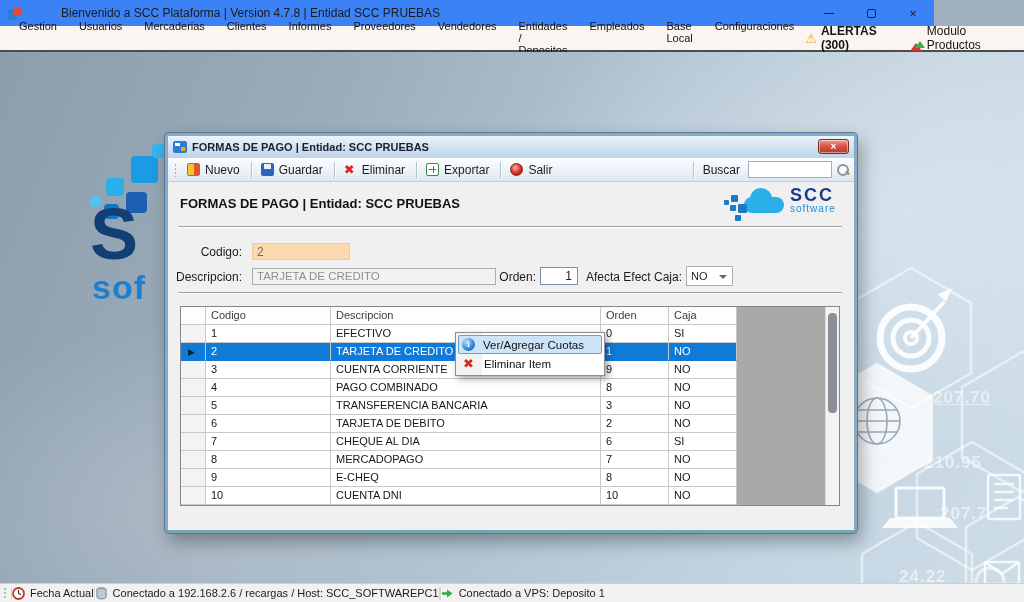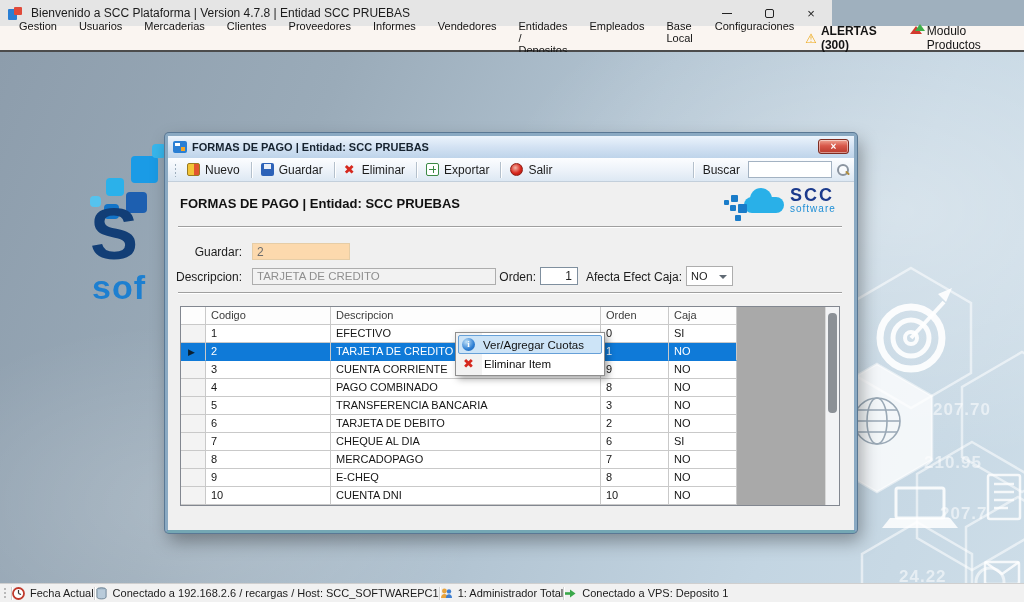--- a/index.html
+++ b/index.html
@@ -1,40 +1,40 @@
 <!DOCTYPE html>
 <html><head>
 <meta charset="utf-8">
 <style>
   * { margin:0; padding:0; box-sizing:border-box; }
   html,body { width:1024px; height:602px; overflow:hidden; }
   body { font-family:"Liberation Sans","DejaVu Sans",sans-serif; }
   #page { position:relative; width:1024px; height:602px; background:#9fb0be; overflow:hidden; }
 
   
-  .titlebar { position:absolute; left:0; top:0; width:832px; height:26px; background:#e5e5e5;
-              display:flex; align-items:center; padding-left:8px; }
+  .titlebar { position:absolute; left:0; top:0; width:934px; height:26px; background:#3b82f6;
+              display:flex; align-items:center; padding-left:8px;gap:30px; }
   .app-ico { width:15px; height:13px; position:relative; margin-right:8px; }
   .app-ico .a1{position:absolute;left:0;top:2px;width:9px;height:11px;background:#2a7fd4;border-radius:1px;}
   .app-ico .a2{position:absolute;left:6px;top:0;width:8px;height:8px;background:#e04a3a;border-radius:1px;}
   .title-text { font-size:12px; color:#1b1b1b; }
   .win-btns { margin-left:auto; display:flex; height:26px; }
   .win-btn { width:42px; height:26px; display:flex; align-items:center; justify-content:center; color:#222; font-size:12px; }
   .glyph-min { width:10px; height:1px; background:#222; display:inline-block; }
   .glyph-max { width:9px; height:9px; border:1px solid #222; border-radius:2px; display:inline-block; }
   .glyph-close { font-size:13px; line-height:1; }
 
   
   .menubar { position:absolute; left:0; top:26px; width:1024px; height:26px; background:#faf5f1;
              border-bottom:2px solid #4c4c4c; display:flex; align-items:center; padding:0 8px; }
   .menu-item { font-size:11px; color:#141414; padding:0 11px; cursor:default; }
   .menubar-right { margin-left:auto; display:flex; align-items:center; gap:14px; padding-right:4px; }
   .alerts { display:flex; align-items:center; gap:4px; font-size:12px; color:#141414; font-weight:600;}
   .warn-tri { color:#eda713; font-size:13px; line-height:1; }
-  .module { display:flex; align-items:flex-start; gap:5px; font-size:12px; color:#141414; }
+  .module { display:flex; align-items:flex-end; gap:5px; font-size:12px; color:#141414; }
   .mod-ico { width:13px; height:11px; position:relative; }
   .mod-ico i{position:absolute; display:block;}
   .mod-ico .m1{left:0;top:2px;border-left:6px solid transparent;border-right:6px solid transparent;border-bottom:8px solid #d23b2f;}
   .mod-ico .m2{left:5px;top:0;border-left:5px solid transparent;border-right:5px solid transparent;border-bottom:7px solid #3fae49;}
 
   
   .desktop { position:absolute; left:0; top:52px; width:1024px; height:531px;
      background:
        radial-gradient(680px 420px at 88% 30%, rgba(255,255,255,.34), rgba(255,255,255,0) 60%),
        radial-gradient(500px 300px at 18% 85%, rgba(255,255,255,.18), rgba(255,255,255,0) 60%),
@@ -174,22 +174,22 @@
         </div>
     </div>
   </div>
 
   <div class="menubar">
     <div id="menu-items" style="display:flex;">
         <span class="menu-item">Gestion</span>
         <span class="menu-item">Usuarios</span>
         <span class="menu-item">Mercaderias</span>
         <span class="menu-item">Clientes</span>
+        <span class="menu-item">Informes</span>
         <span class="menu-item">Proveedores</span>
-        <span class="menu-item">Informes</span>
         <span class="menu-item">Vendedores</span>
         <span class="menu-item">Entidades / Depositos</span>
         <span class="menu-item">Empleados</span>
         <span class="menu-item">Base Local</span>
         <span class="menu-item">Configuraciones</span>
       </div>
     <div class="menubar-right">
       <div class="alerts">
         <span class="warn-tri">⚠</span>
         <span>ALERTAS (300)</span>
@@ -240,21 +240,21 @@
         <line x1="994" y1="448" x2="1014" y2="448"></line>
         <line x1="994" y1="456" x2="1008" y2="456"></line>
       </g>
       <g stroke="rgba(255,255,255,0.8)" stroke-width="2.5" fill="none">
         <rect x="985" y="510" width="34" height="22" rx="2"></rect>
         <path d="M985 510 l17 12 17 -12"></path>
       </g>
       <circle cx="990" cy="530" r="14" stroke="rgba(255,255,255,0.6)" stroke-width="3" fill="none"></circle>
     </svg>
     <div id="bg-numbers">
-        <span class="bg-num" style="left: 933px; top: 348px;">207.70</span>
+        <span class="bg-num" style="left: 933px; top: 336px; text-decoration: underline;">207.70</span>
         <span class="bg-num" style="left: 924px; top: 401px;">210.95</span>
         <span class="bg-num" style="left: 899px; top: 515px;">24.22</span>
         <span class="bg-num" style="left: 940px; top: 452px;">207.7</span>
       </div>
 
     <div class="desk-logo">
       <span class="dsq" style="left:131px;top:104px;width:27px;height:27px;background:#1a9be6;"></span>
       <span class="dsq" style="left:106px;top:126px;width:18px;height:18px;background:#2bb1ea;"></span>
       <span class="dsq" style="left:90px;top:144px;width:11px;height:11px;background:#55c3ee;"></span>
       <span class="dsq" style="left:104px;top:152px;width:15px;height:15px;background:#1274c8;"></span>
@@ -325,21 +325,21 @@
         <span class="lsq" style="left:16px;top:20px;width:9px;height:9px;"></span>
         <span class="lsq" style="left:13px;top:31px;width:6px;height:6px;"></span>
         <div class="logo-text">
           <div class="logo-scc">SCC</div>
           <div class="logo-sub">software</div>
         </div>
       </div>
 
       <div class="rule rule1"></div>
 
-      <span class="flabel" style="left:18px;top:63px;width:56px;">Guardar:</span>
+      <span class="flabel" style="left:18px;top:63px;width:56px;">Codigo:</span>
       <div class="codigo-input">2</div>
 
       <span class="flabel" style="left:6px;top:88px;width:68px;">Descripcion:</span>
       <div class="desc-input">TARJETA DE CREDITO</div>
 
       <span class="flabel" style="left:330px;top:88px;width:38px;">Orden:</span>
       <div class="orden-input">1</div>
 
       <span class="flabel" style="left:414px;top:88px;width:100px;">Afecta Efect Caja:</span>
       <div class="afecta-select">
@@ -462,29 +462,20 @@
     </div>
     <span class="sb-sep"></span>
     <div class="sb-item">
       <svg class="sb-ico" viewBox="0 0 13 13">
         <ellipse cx="6.5" cy="2.6" rx="4.6" ry="1.9" fill="#9fb4c6" stroke="#5c7385" stroke-width="0.8"></ellipse>
         <path d="M1.9 2.6 v7.4 c0 1.1 2.1 1.9 4.6 1.9 s4.6 -0.8 4.6 -1.9 v-7.4" fill="#b9cbda" stroke="#5c7385" stroke-width="0.8"></path>
       </svg>
       <span>Conectado a 192.168.2.6 / recargas / Host: SCC_SOFTWAREPC1</span>
     </div>
     <span class="sb-sep"></span>
-    <div class="sb-item">
-      <svg class="sb-ico" viewBox="0 0 13 13">
-        <circle cx="4.4" cy="4" r="2.4" fill="#e8a33d"></circle>
-        <path d="M1 11 c0-2.6 1.6-4 3.4-4 s3.4 1.4 3.4 4 z" fill="#e8a33d"></path>
-        <circle cx="9" cy="4.4" r="2.2" fill="#3f7fd1"></circle>
-        <path d="M5.9 11 c0-2.4 1.4-3.7 3.1-3.7 s3 1.3 3 3.7 z" fill="#3f7fd1"></path>
-      </svg>
-      <span>1: Administrador Total</span>
-    </div>
     <span class="sb-sep"></span>
     <div class="sb-item">
       <svg class="sb-ico" viewBox="0 0 13 13">
         <rect x="1" y="5.2" width="5" height="2.6" fill="#3aa84a"></rect>
         <path d="M6 2.5 L11.5 6.5 L6 10.5 z" fill="#3aa84a"></path>
       </svg>
       <span>Conectado a VPS: Deposito 1</span>
     </div>
   </div>
 </div>

